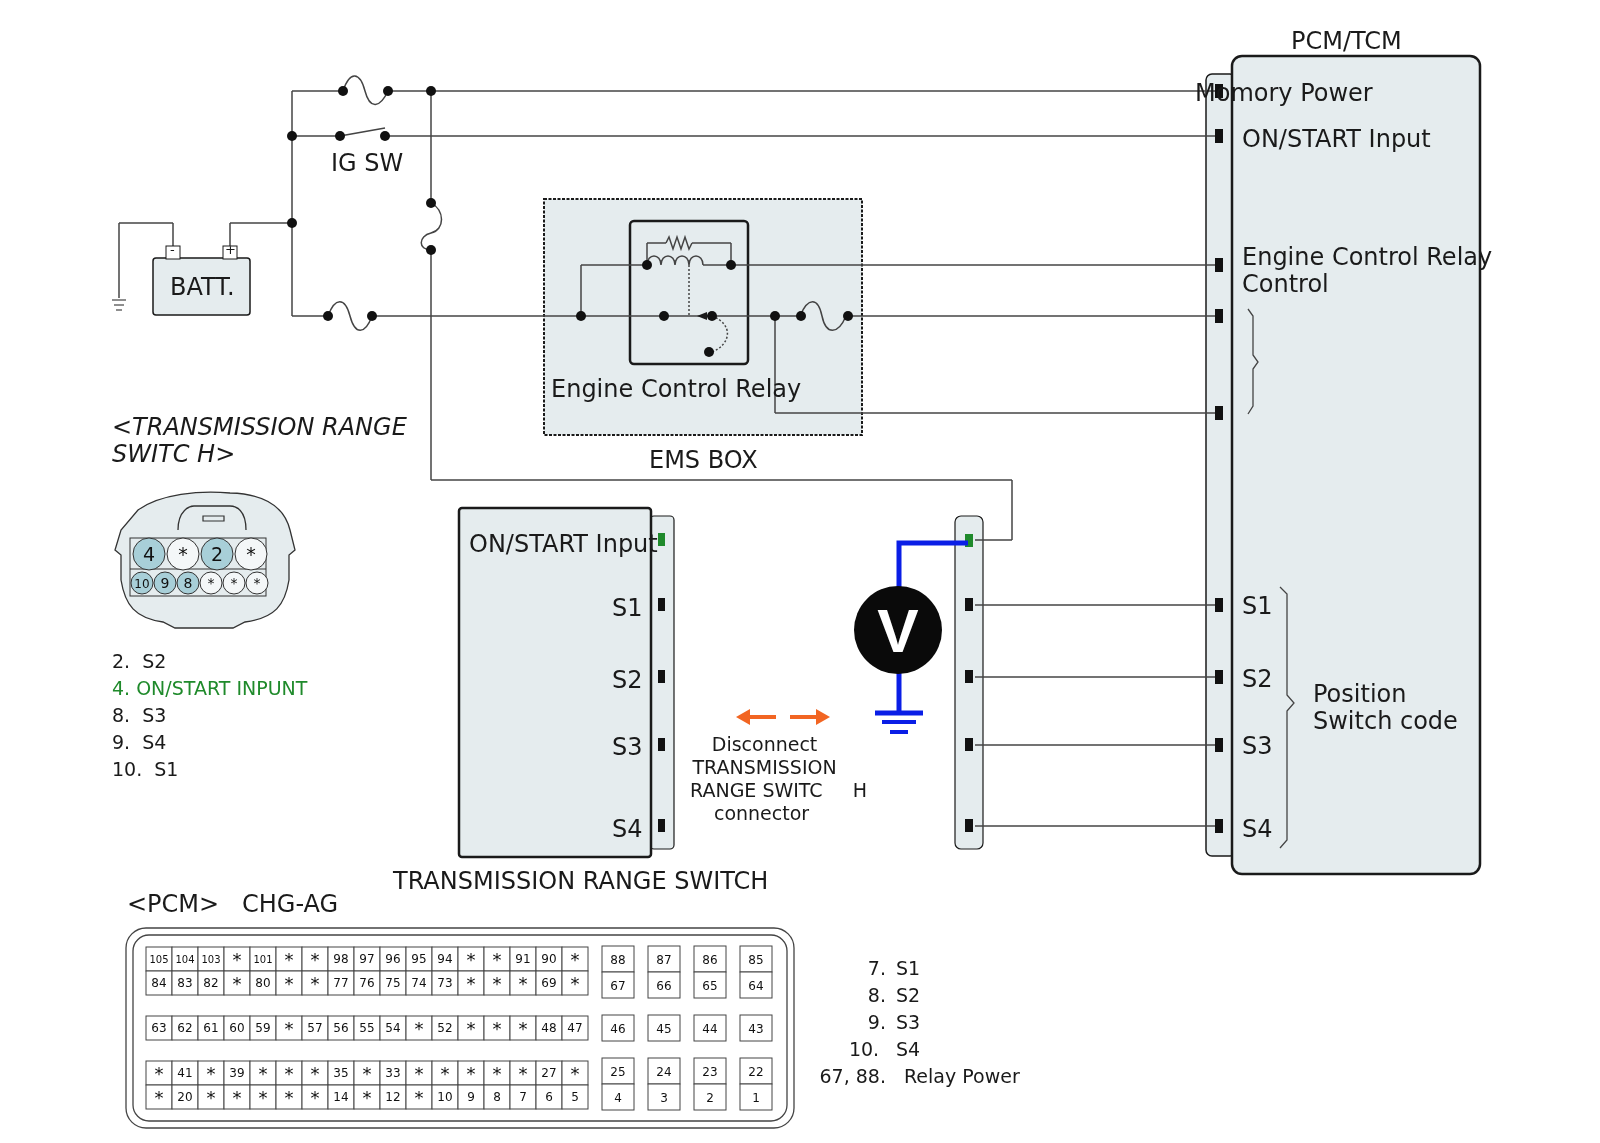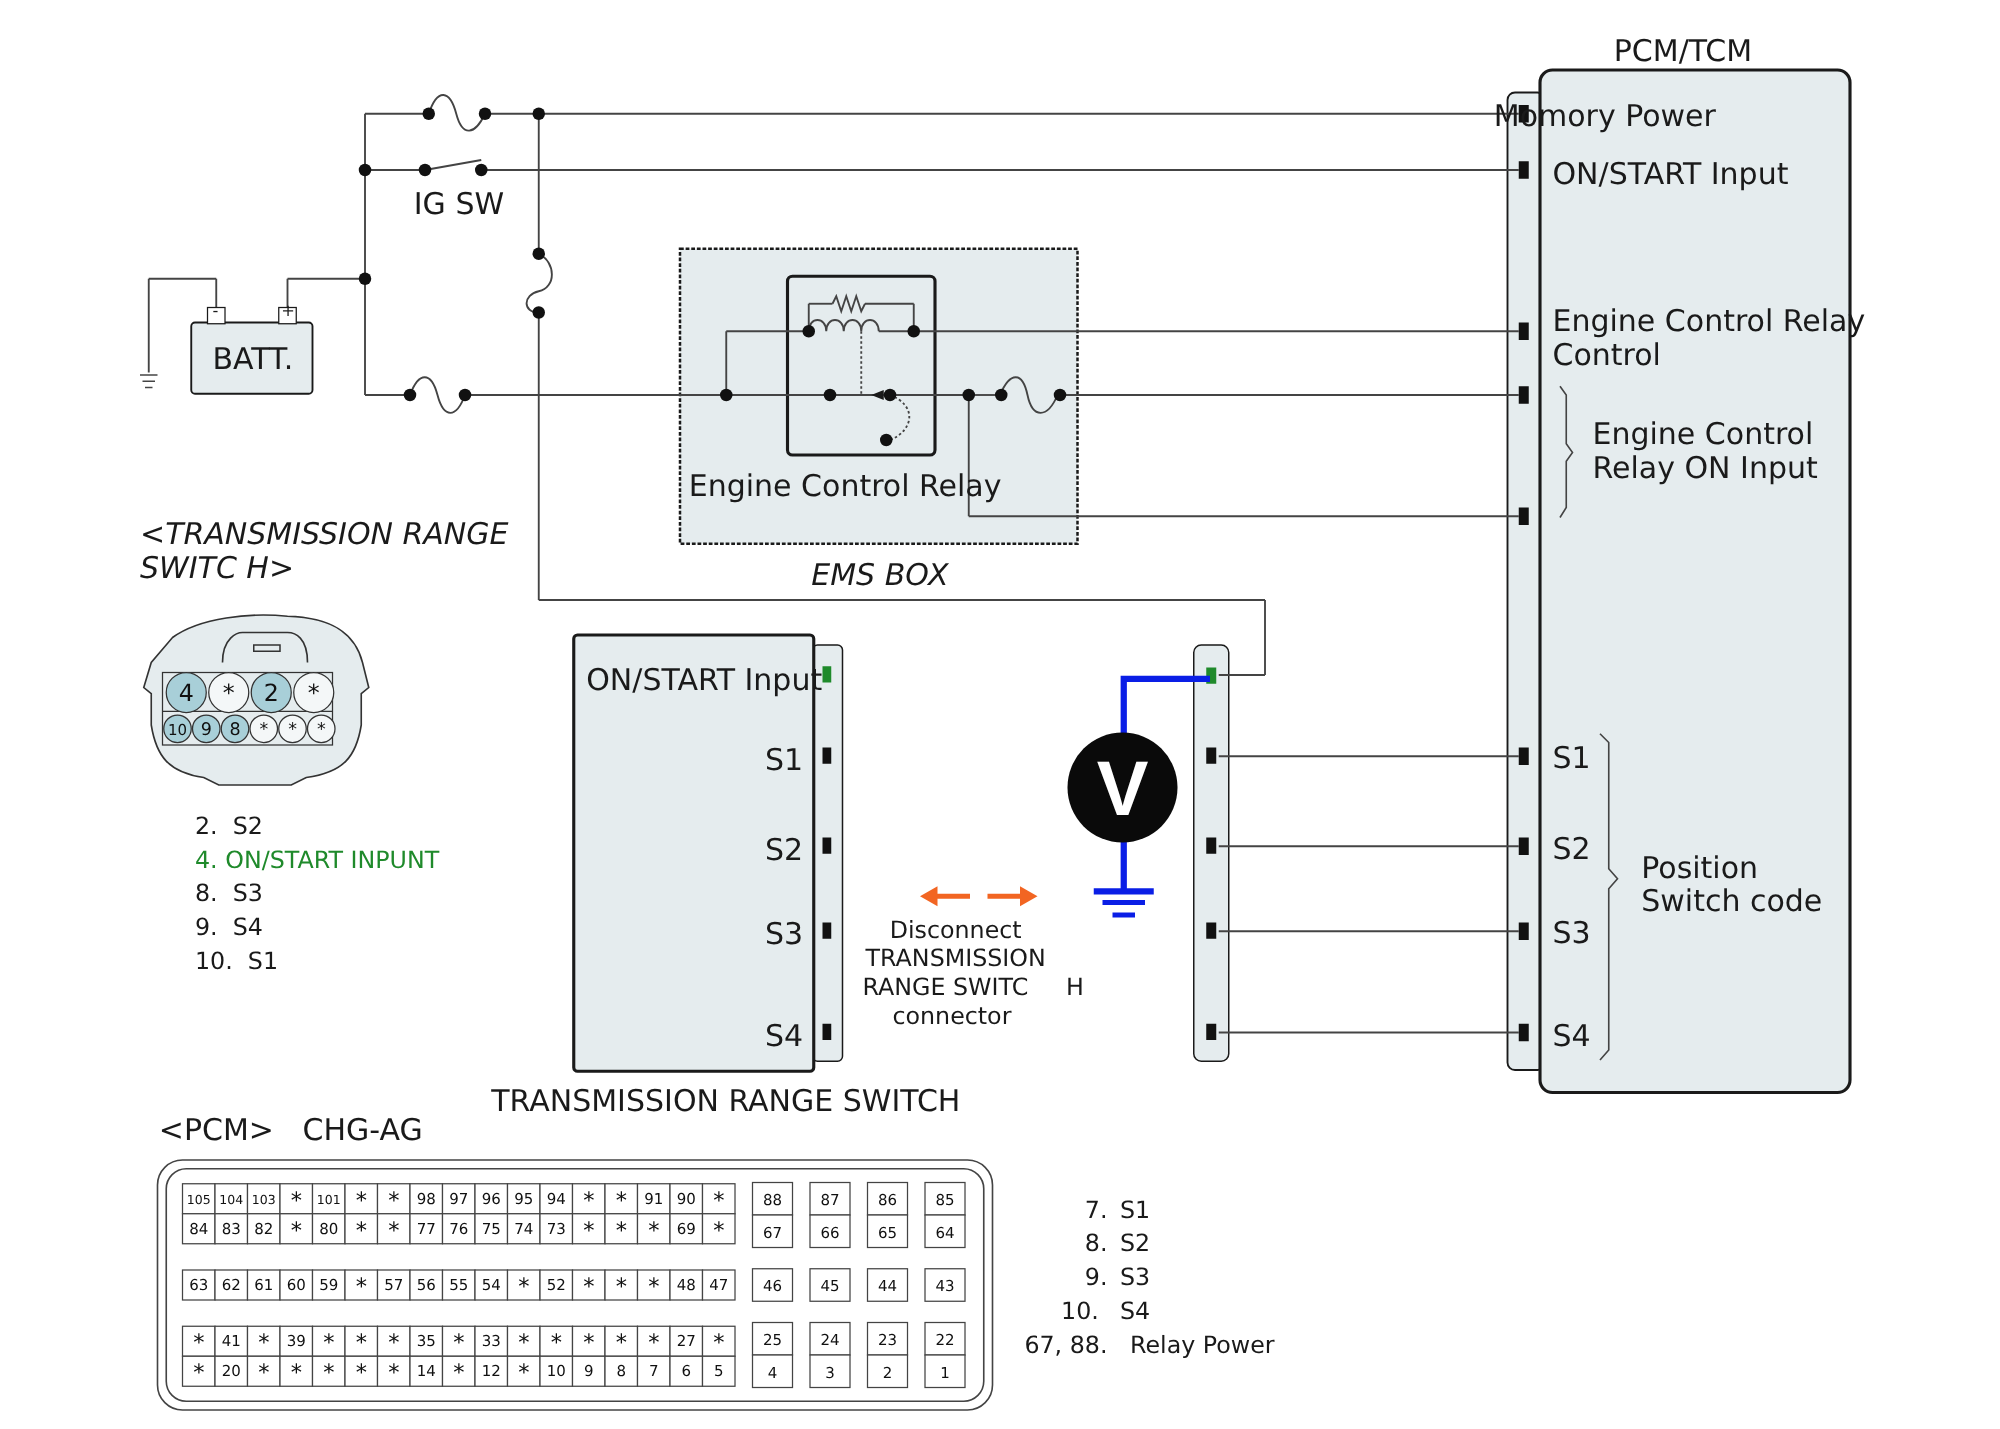--- a/index.html
+++ b/index.html
@@ -658,46 +658,42 @@
   </g>
 </svg>
 
 <div class="lbl" style="left:1291px;top:27px;">PCM/TCM</div>
 <div class="lbl" style="left:1195px;top:79px;">Momory Power</div>
 <div class="lbl" style="left:1242px;top:125px;">ON/START Input</div>
 <div class="lbl" style="left:1242px;top:244px;line-height:27px;">
   <div>Engine Control Relay</div>
   <div>Control</div>
 </div>
-<div class="lbl" style="left:1274px;top:334px;line-height:27px;">
-  <div>Engine Control</div>
-  <div>Relay ON Input</div>
-</div>
 <div class="lbl" style="left:1242px;top:592px;">S1</div>
 <div class="lbl" style="left:1242px;top:665px;">S2</div>
 <div class="lbl" style="left:1242px;top:732px;">S3</div>
 <div class="lbl" style="left:1242px;top:815px;">S4</div>
 <div class="lbl" style="left:1313px;top:681px;line-height:27px;">
   <div>Position</div>
   <div>Switch code</div>
 </div>
 
 <div class="lbl" style="left:170px;top:273px;">BATT.</div>
 <div class="lbl" style="left:170px;top:242px;font-size:13px;">-</div>
 <div class="lbl" style="left:225px;top:242px;font-size:13px;">+</div>
 <div class="lbl" style="left:331px;top:149px;">IG SW</div>
 
 <div class="lbl" style="left:551px;top:375px;">Engine Control Relay</div>
-<div class="lbl" style="left:649px;top:446px;font-style:italic;">EMS BOX</div>
+<div class="lbl" style="left:649px;top:446px;">EMS BOX</div>
 
 <div class="lbl" style="left:112px;top:414px;line-height:27px;font-style:italic;">
   <div>&lt;TRANSMISSION RANGE</div>
   <div>SWITC   H&gt;</div>
 </div>
-<div class="lines" style="left:112px;top:648px;margin-left:44px;" id="trs-pin-list">
+<div class="lines" style="left:112px;top:648px;" id="trs-pin-list">
       <div style="white-space: pre;">2.  S2</div>
       <div class="green" style="white-space: pre;">4. ON/START INPUNT</div>
       <div style="white-space: pre;">8.  S3</div>
       <div style="white-space: pre;">9.  S4</div>
       <div style="white-space: pre;">10.  S1</div>
     </div>
 
 <div class="lbl" style="left:469px;top:530px;">ON/START Input</div>
 <div class="lbl" style="left:612px;top:594px;">S1</div>
 <div class="lbl" style="left:612px;top:666px;">S2</div>

